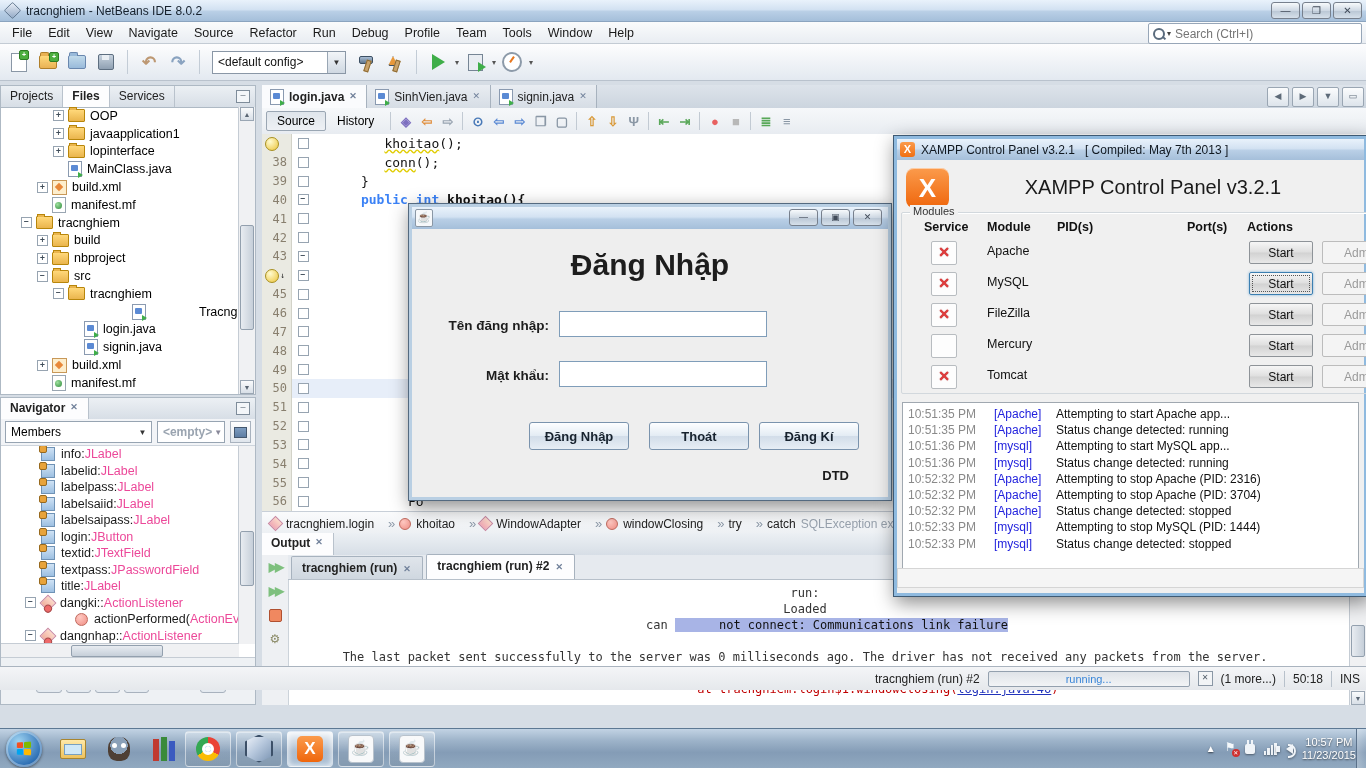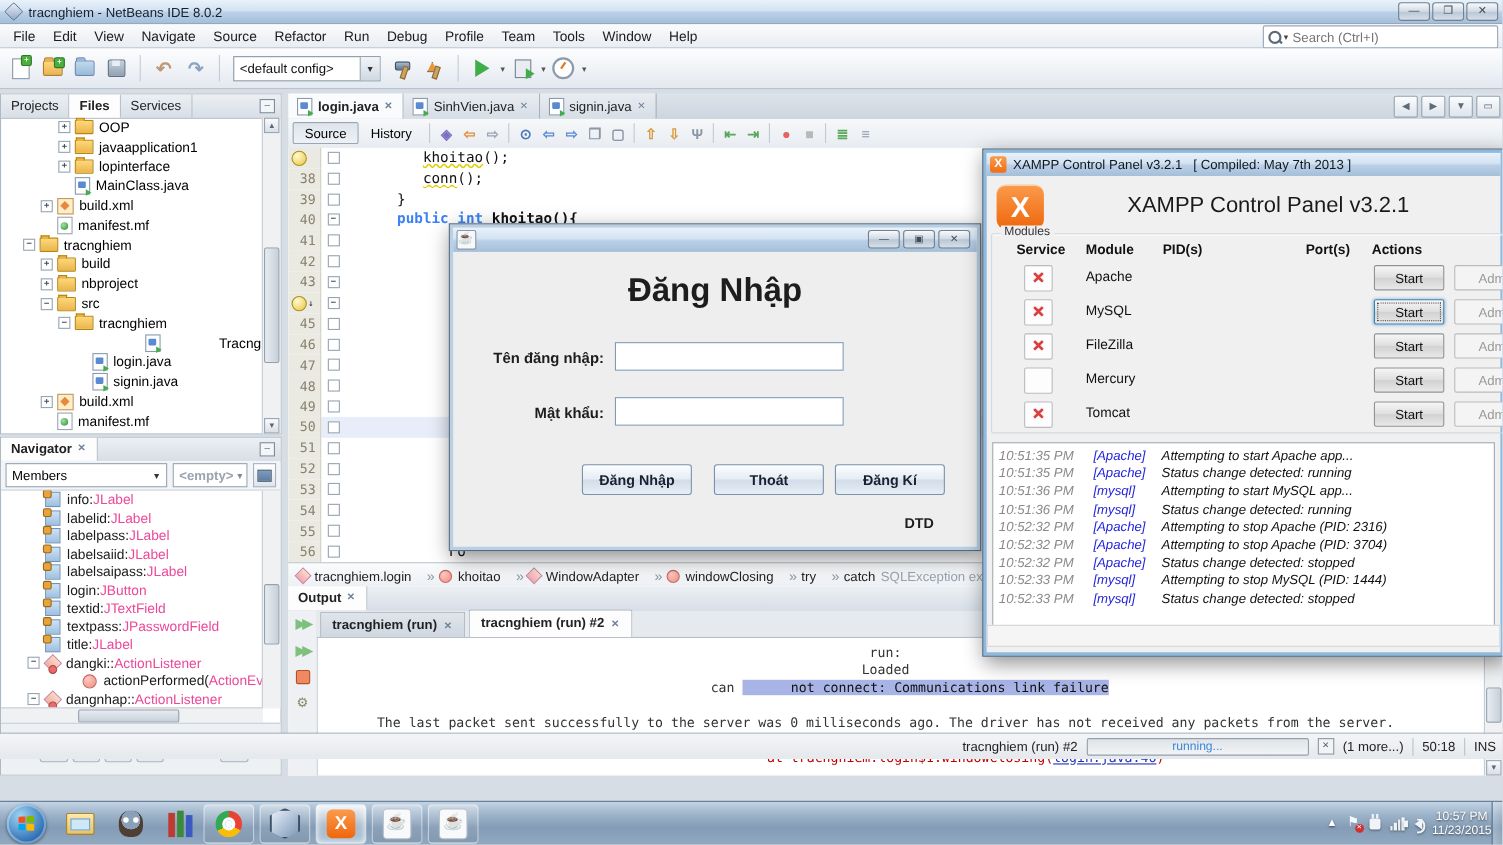--- a/index.html
+++ b/index.html
@@ -230,21 +230,21 @@
   .xc0{left:22px;} .xc1{left:85px;} .xc2{left:155px;} .xc3{left:285px;} .xc4{left:345px;}
   .xrow{position:absolute;left:0;right:0;height:31px;}
   .xsvc{position:absolute;left:29px;top:3px;width:24px;height:22px;background:#fdfdfd;border:1px solid #b8bcc0;border-radius:2px;text-align:center;}
   .xmark{display:none;color:#e03c3c;font-weight:bold;font-size:14px;line-height:21px;text-shadow:0 0 1px #a02020;}
   .xsvc.st-stopped .xmark{display:inline;}
   .xmark::after{content:"✕";}
   .xmod{position:absolute;left:85px;top:6px;font-size:12.5px;color:#111;}
   .xstart{position:absolute;left:347px;top:3px;width:64px;height:23px;border:1px solid #8e9398;border-radius:2px;background:linear-gradient(#f6f6f6,#dfdfdf 48%,#d2d2d2 52%,#e8e8e8);font-size:12px;color:#111;font-family:"Liberation Sans",sans-serif;}
   .xstart.focused{border:1px solid #3c7fb1;outline:1px dotted #555;outline-offset:-4px;box-shadow:0 0 3px #7ab0d8;}
   .xadmin{position:absolute;left:420px;top:3px;width:78px;height:23px;border:1px solid #bcbcbc;border-radius:2px;background:#f4f4f4;font-size:12px;color:#9a9a9a;font-family:"Liberation Sans",sans-serif;}
-  .x-log{position:absolute;left:8px;top:266px;width:455px;height:160px;background:#fff;border:1px solid #a0a8b0;overflow:hidden;padding:3px 0;font-size:12px;font-style:italic;}
+  .x-log{position:absolute;left:8px;top:266px;width:455px;height:160px;background:#fff;border:1px solid #a0a8b0;overflow:hidden;padding:3px 0;font-size:12px;}
   .xlog-line{height:16.2px;display:flex;align-items:center;}
   .xtime{width:86px;flex:none;color:#8a8a8a;padding-left:5px;}
   .xtag{width:62px;flex:none;color:#2222dd;}
   .xmsg{color:#111;}
   .x-footer{position:absolute;left:3px;right:3px;bottom:8px;height:18px;background:#f5f5f5;border:1px solid #d5d5d5;}
 
   
   #taskbar{position:absolute;left:0;bottom:0;width:1366px;height:39px;
     background:linear-gradient(180deg,#c2d3e4 0%,#9db3c9 30%,#849cb6 60%,#91a9c0 100%);
     border-top:1px solid #5d7globalThis;border-top:1px solid #5d7893;display:flex;align-items:center;}

